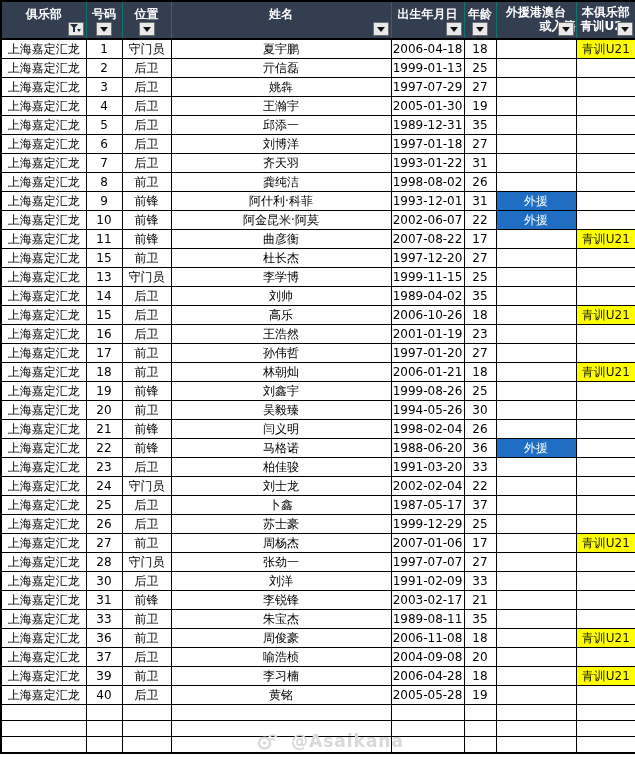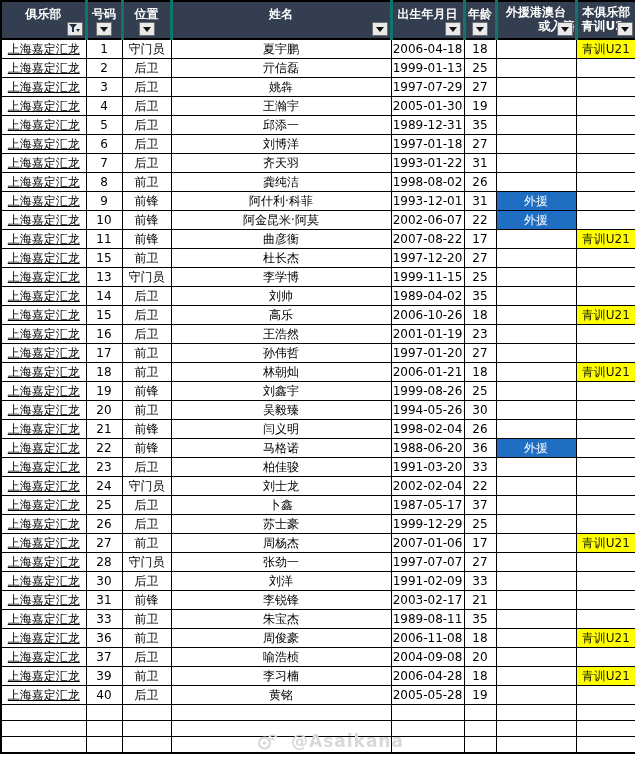--- a/index.html
+++ b/index.html
@@ -11,35 +11,35 @@
   table{
     border-collapse:collapse;table-layout:fixed;width:635px;
     border:2px solid #000;
   }
   col.c-club{width:85px}col.c-number{width:36px}col.c-position{width:49px}
   col.c-name{width:220px}col.c-dob{width:73px}col.c-age{width:32px}
   col.c-foreign{width:80px}col.c-youth{width:60px}
   th{
     position:relative;background:#333F50;color:#fff;font-weight:bold;
     font-size:12px;height:36px;padding:0;vertical-align:top;
-    border-left:1px solid #ffffff;border-right:3px solid #0f766e;
+    border-left:1px solid #ffffff;border-right:1px solid #0f766e;
     border-bottom:2px solid #000;line-height:14px;white-space:nowrap;overflow:hidden;
   }
   th:first-child{border-left:none}
   th:last-child{border-right:none}
   .hl1{margin-top:5px;text-align:center;}
   .two .hl1{margin-top:3px;}
   .hl2{text-align:right;}
   td{
     border:1px solid #000;height:18px;padding:0 1px;font-size:12px;color:#000;
     text-align:center;vertical-align:middle;white-space:nowrap;overflow:hidden;
     background:#ffffff;
   }
   tr.empty-row td{height:15px;}
-  td.cell-club{font-size:12px;text-decoration:underline;}
+  td.cell-club{font-size:12px;}
   
   .fbtn{
     position:absolute;width:16px;height:14px;box-sizing:border-box;
     background:#E9E9E9;border:1px solid #707070;border-radius:1px;
     display:flex;align-items:center;justify-content:center;padding:0;cursor:pointer;
   }
   .pos-right{right:2px;bottom:2px;}
   .pos-center{left:50%;transform:translateX(-50%);bottom:2px;}
   .arr{width:0;height:0;border-left:4px solid transparent;border-right:4px solid transparent;border-top:5px solid #111;}
   

